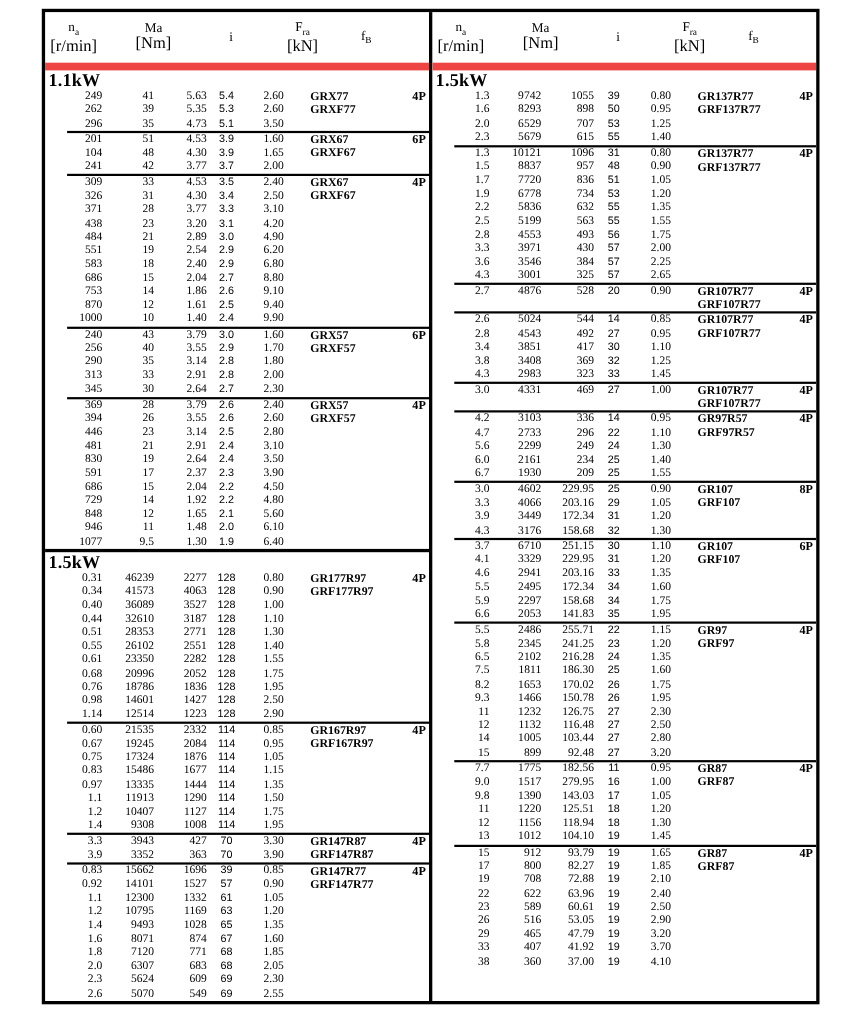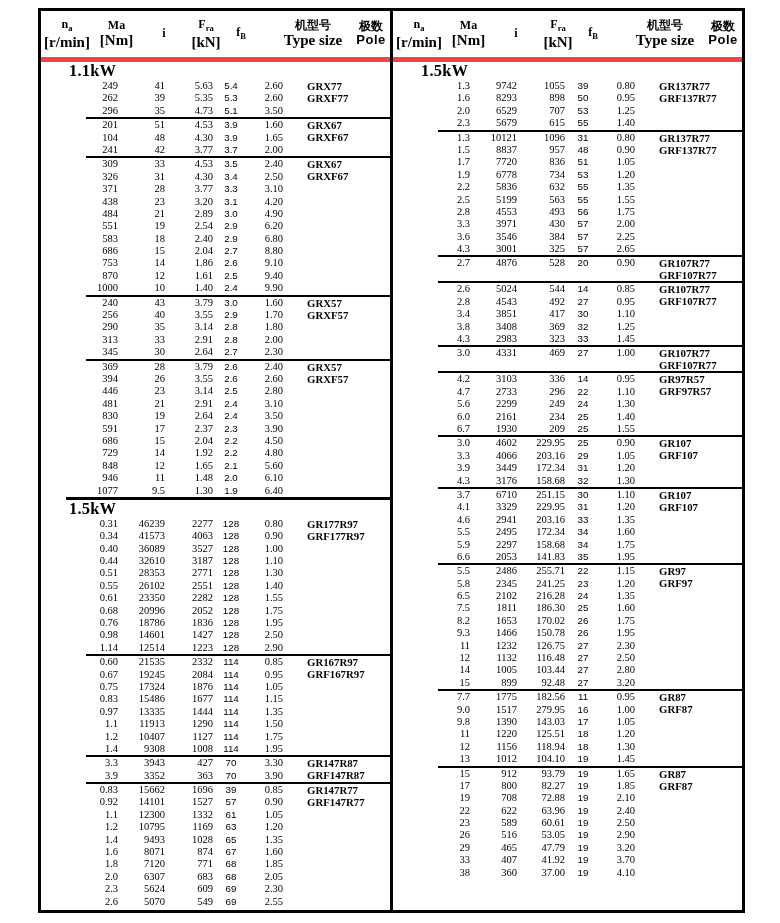--- a/index.html
+++ b/index.html
@@ -13,33 +13,33 @@
     border:3px solid #000;box-sizing:border-box;
     display:flex;background:#fff;overflow:hidden;
   }
   .half{flex:1 1 0;display:flex;flex-direction:column;overflow:hidden;min-width:0;}
   .half + .half{border-left:3px solid #000;}
 
   
   .thead{
     display:grid;
     grid-template-columns:52px 47px 48px 36px 34px 16px 78px 1fr;
-    border-bottom:5px solid #ef4444;
+    border-bottom:7px solid #ef4444;
     height:46px;align-items:center;justify-items:center;
-    font-weight:bold;flex:0 0 auto;
+    font-weight:normal;flex:0 0 auto;gap:23px;
   }
   .hc{text-align:center;line-height:1.12;}
   .h1{font-size:12px;}
   .h1 sub{font-size:8.5px;}
   .h2{font-size:15px;}
   .cjk{font-family:"Liberation Sans", sans-serif;font-size:12px;}
   .pole-latin{font-family:"Liberation Sans", sans-serif;font-size:13px;letter-spacing:0.5px;}
 
   
-  .section{flex:0 0 auto;margin-left:25px;}
+  .section{flex:0 0 auto;}
   .section + .section{border-top:3px solid #000;}
   .section-title{
     font-weight:bold;font-size:16.5px;line-height:18px;height:18px;
     padding-left:3px;letter-spacing:0.2px;
   }
   .gsep{border-top:2px solid #000;margin-left:20px;height:0;}
   .group{display:flex;align-items:flex-start;}
   .rows{flex:0 0 auto;width:225px;padding-left:8px;}
   .drow{
     display:grid;grid-template-columns:44px 47px 48px 36px 34px;

